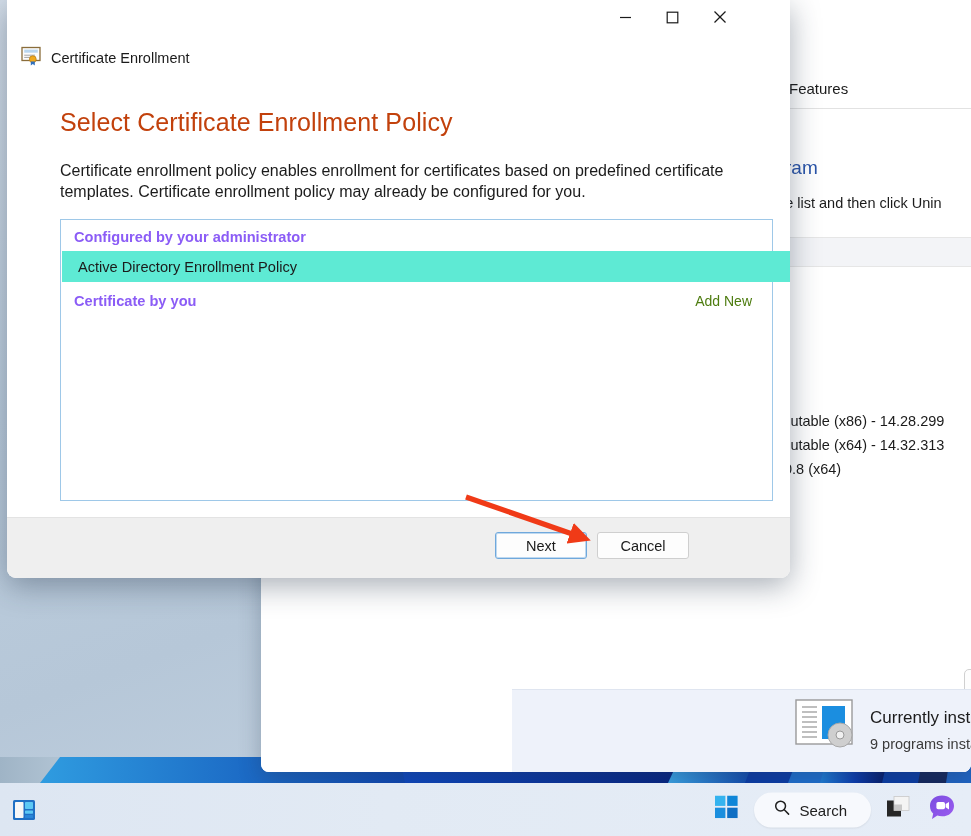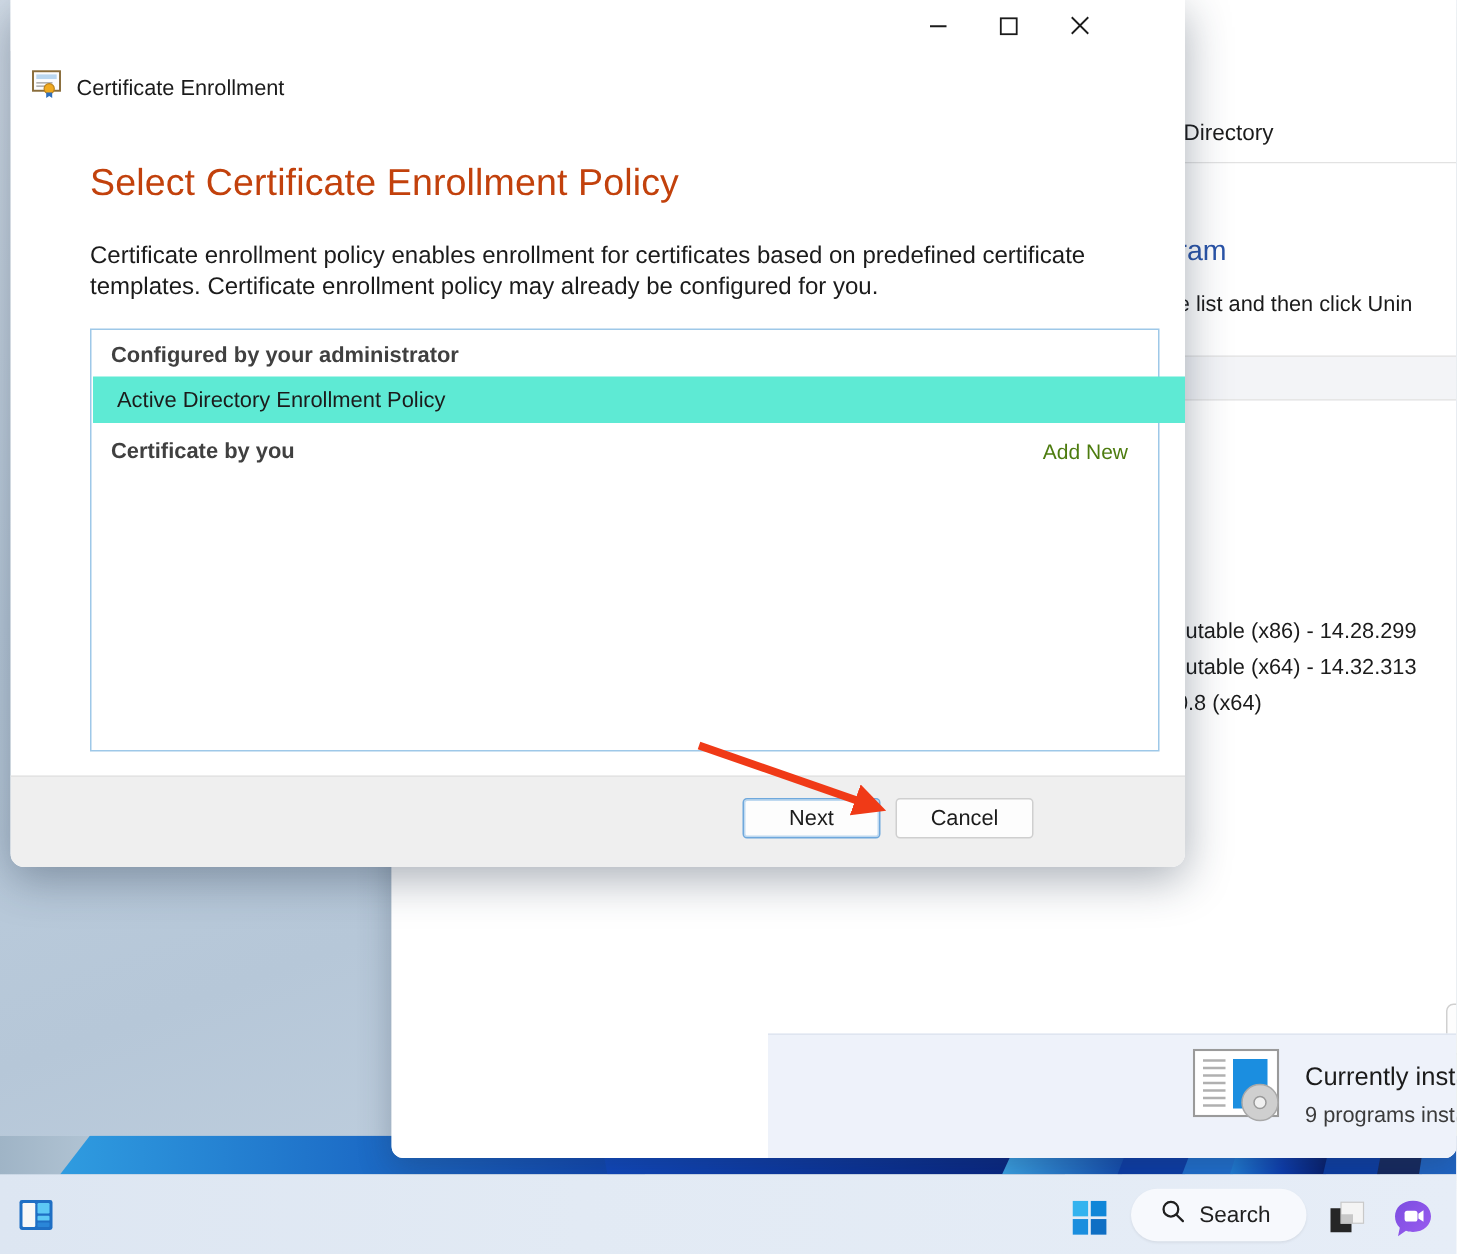--- a/index.html
+++ b/index.html
@@ -141,21 +141,21 @@
 
   #policy-panel {
     position: absolute; left: 53px; top: 219px;
     width: 713px; height: 282px;
     border: 1px solid #9ec8e8;
     background: #ffffff;
     box-sizing: border-box;
   }
   .panel-group-title {
     position: absolute; left: 13px;
-    font-weight: bold; font-size: 14.6px; color: #404040;
+    font-weight: bold; font-size: 14.6px; color: #8b5cf6;
     white-space: nowrap;
   }
   #grp-admin { top: 9px; }
   #grp-you { top: 73px; }
   #add-new-link {
     position: absolute; right: 20px; top: 73px;
     font-size: 14px; color: #4d7c0f; cursor: pointer;
     white-space: nowrap;
   }
   #policy-select {
@@ -210,21 +210,21 @@
   
   #taskbar {
     position: absolute; left: 0; bottom: 0;
     width: 971px; height: 53px;
     background: linear-gradient(90deg, #dde6f2 0%, #e2eaf4 40%, #e6edf7 100%);
     display: flex; align-items: center;
   }
   #taskbar-left { position: absolute; left: 9px; top: 50%; transform: translateY(-50%); }
   #taskbar-center {
     position: absolute; right: 14px; top: 50%; transform: translateY(-50%);
-    display: flex; align-items: flex-end; gap: 13px;
+    display: flex; align-items: flex-start; gap: 13px;
   }
   #search-pill {
     display: flex; align-items: center; gap: 9px;
     background: #f7f9fd;
     border-radius: 18px;
     height: 35px;
     padding: 0 24px 0 20px;
     box-shadow: 0 1px 2px rgba(0,0,0,0.07);
     cursor: default;
   }
@@ -273,21 +273,21 @@
       <path d="M923,0 L952,0 L948,26 L918,26 Z" fill="#14275e"></path>
       <path d="M950,0 L971,0 L971,26 L946,26 Z" fill="#1f64c4"></path>
     </svg>
   </div>
 
   <div id="bg-window">
 
     <div id="bg-topstrip"></div>
 
     <div id="bg-addressbar">
-      <span id="bg-breadcrumb">Directory</span>
+      <span id="bg-breadcrumb">Features</span>
     </div>
 
     <div id="bg-body">
       <div id="bg-heading">ram</div>
       <div id="bg-subtext">n the list and then click Unin</div>
 
       <div id="bg-colheader"></div>
 
       <div class="bg-listrow" style="top:304px">stributable (x86) - 14.28.299</div>
       <div class="bg-listrow" style="top:328px">stributable (x64) - 14.32.313</div>

